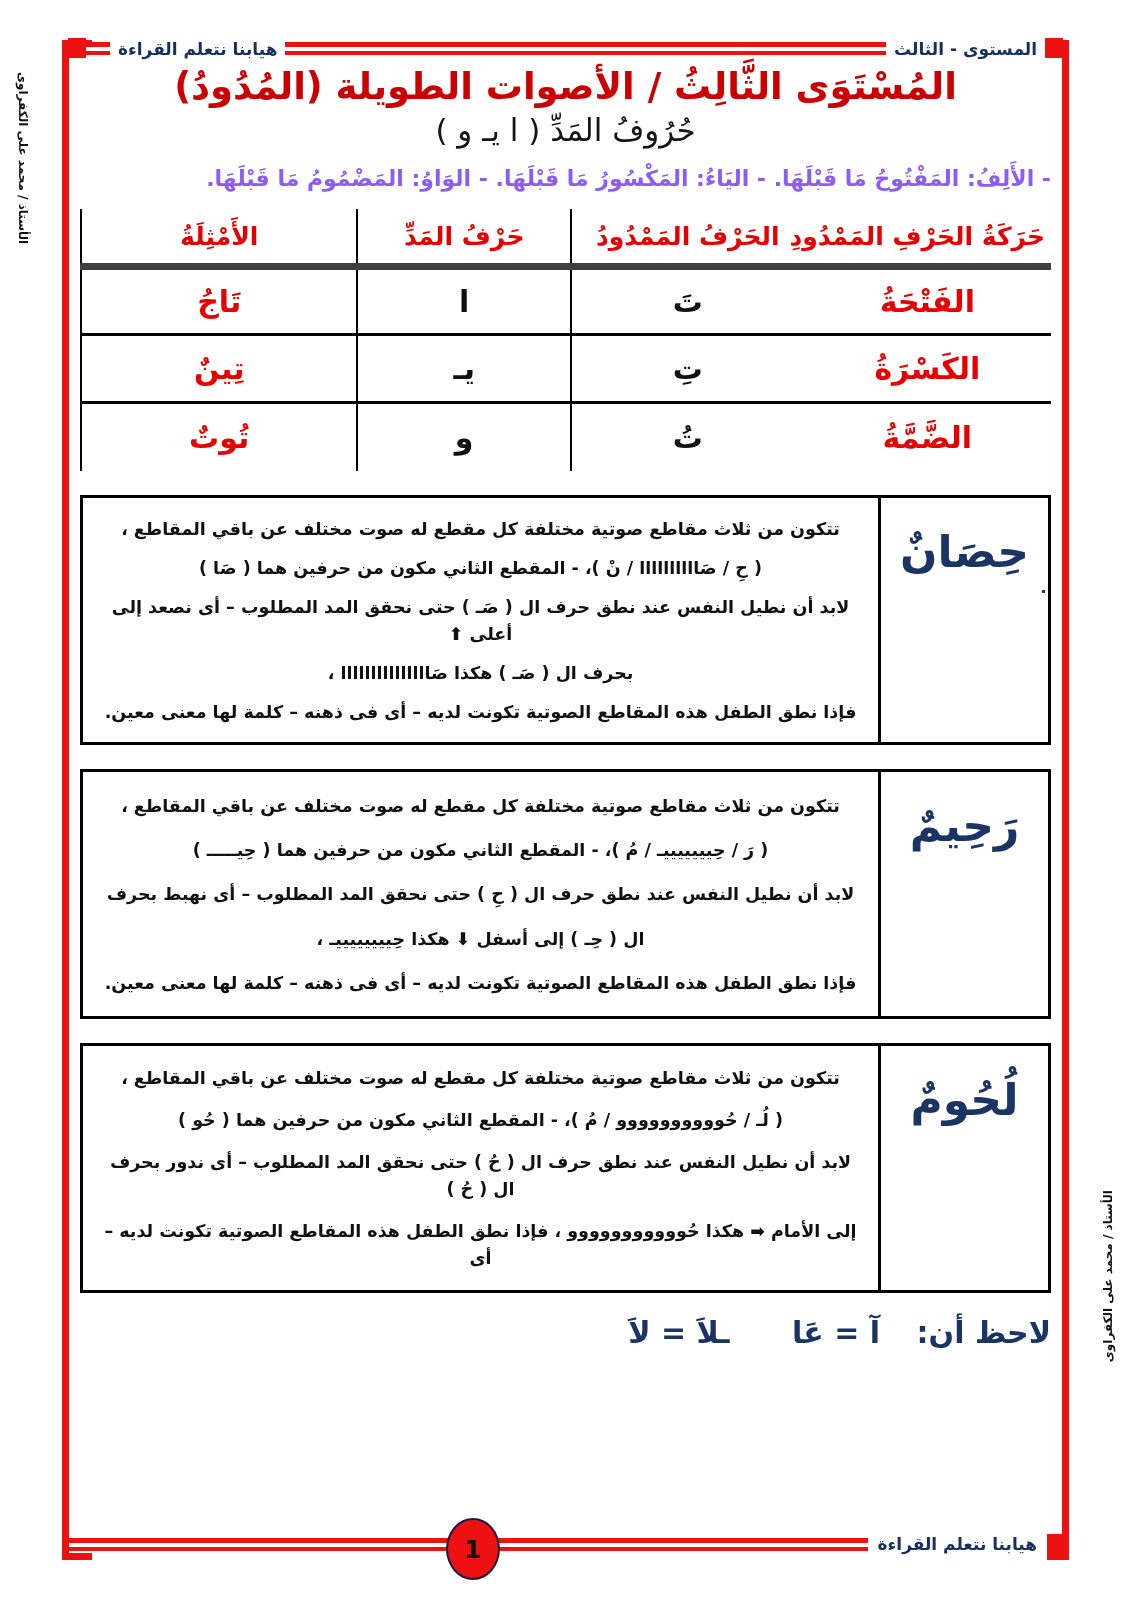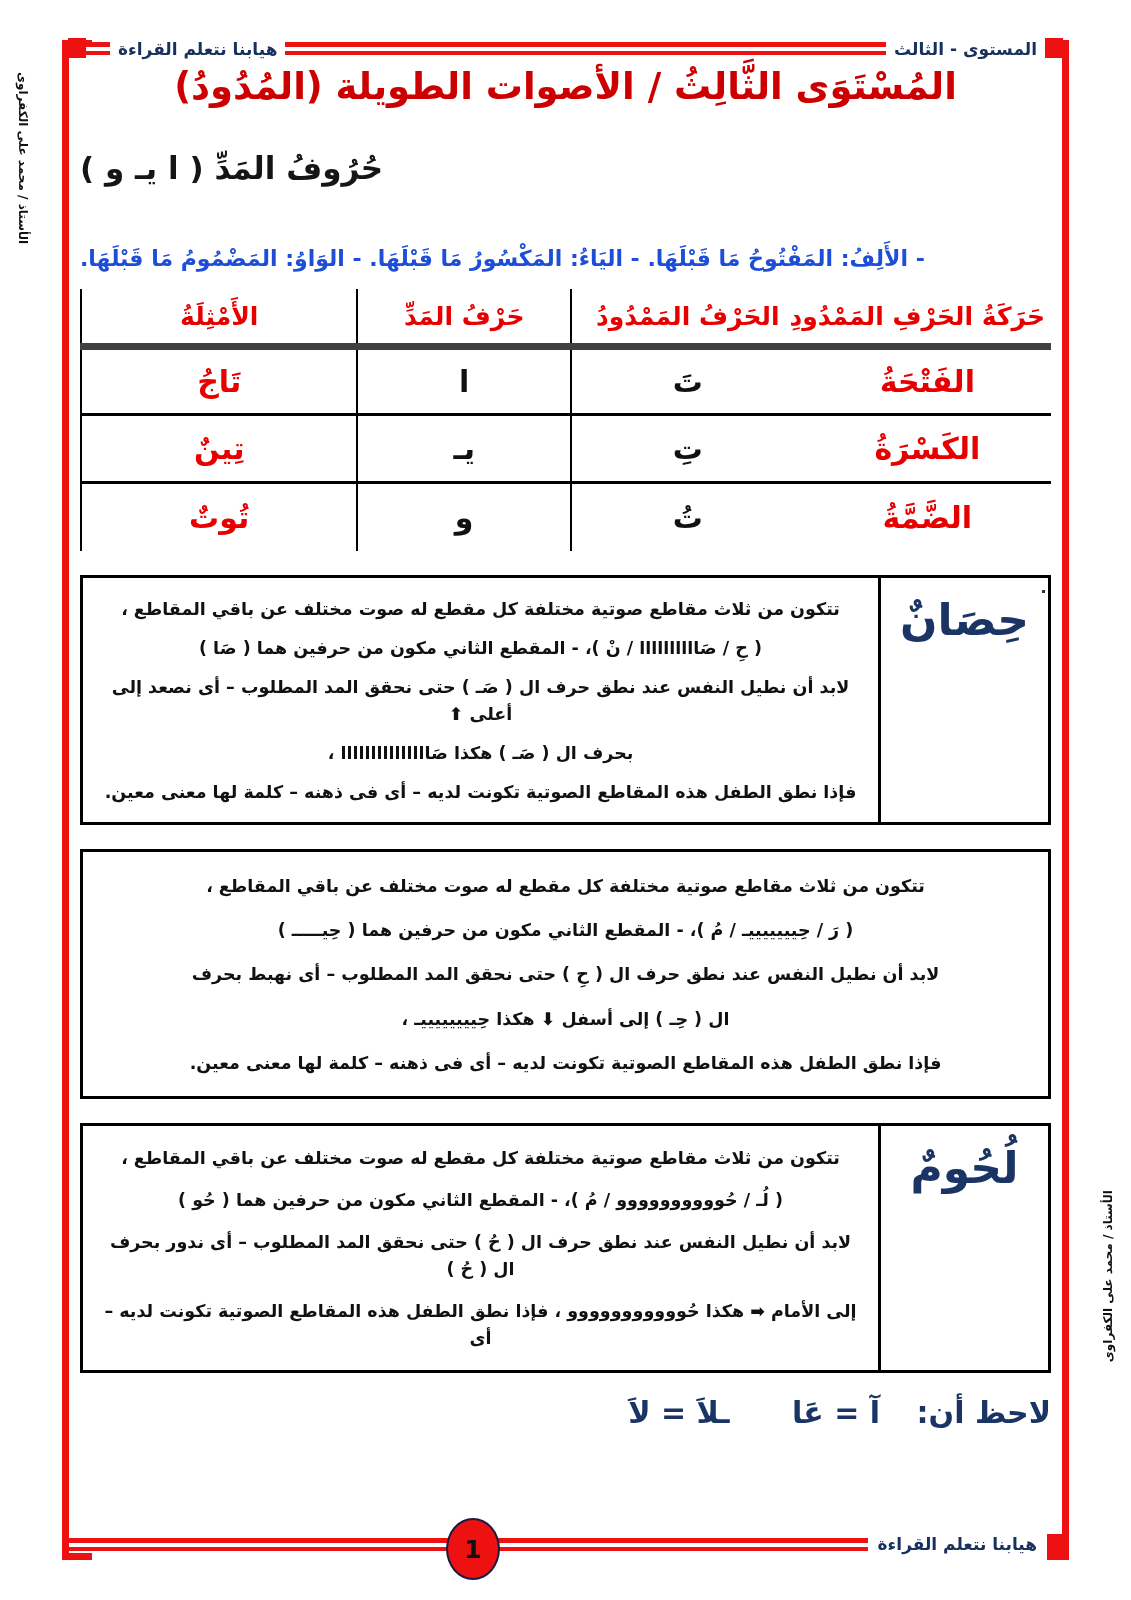--- a/index.html
+++ b/index.html
@@ -109,34 +109,33 @@
     text-align:center;
     font-size:37px;
     font-weight:bold;
     color:#cc0000;
     line-height:1.35;
     margin-top:6px;
     white-space:nowrap;
   }
 
   .sub-title {
-    text-align:left;
+    text-align:center;
     font-size:31px;
-    font-weight:bold;
+    font-weight:normal;
     color:#151515;
-    margin-top:38px;
     white-space:nowrap;
   }
 
   .definition-line {
-    text-align:left;
+    text-align:right;
     font-size:22px;
     font-weight:bold;
-    color:#1d4ed8;
-    margin-top:60px;
+    color:#8b5cf6;
+    margin-top:18px;
     white-space:nowrap;
   }
 
   
   table.mad-table {
     width:971px;
     margin-top:18px;
     border-collapse:collapse;
     table-layout:fixed;
   }
@@ -184,21 +183,21 @@
     border:3px solid #000000;
     margin-top:24px;
     min-height:250px;
   }
   .word-box .wb-label {
     flex:0 0 170px;
     border-left:3px solid #000000;
     display:flex;
     align-items:flex-start;
     justify-content:center;
-    padding-top:16px;
+    padding-top:28px;
   }
   .word-box .wb-label span {
     font-size:44px;
     font-weight:bold;
     color:#1a3464;
     white-space:nowrap;
   }
   .word-box .wb-body {
     flex:1 1 auto;
     padding:12px 14px 10px 14px;
@@ -358,20 +357,23 @@
       <div class="wb-body">
         <div class="wb-line">تتكون من ثلاث مقاطع صوتية مختلفة كل مقطع له صوت مختلف عن باقي المقاطع ،</div>
         <div class="wb-line">( حِ / صَاااااااااا / نْ )،  - المقطع الثاني مكون من حرفين هما ( صَا )</div>
         <div class="wb-line">لابد أن نطيل النفس عند نطق حرف ال ( صَـ ) حتى نحقق المد المطلوب – أى نصعد إلى أعلى ⬆</div>
         <div class="wb-line">بحرف ال ( صَـ ) هكذا صَااااااااااااااا ،</div>
         <div class="wb-line">فإذا نطق الطفل هذه المقاطع الصوتية تكونت لديه – أى فى ذهنه – كلمة لها معنى معين.</div>
       </div>
     </div>
 
     <div class="word-box">
+      <div class="wb-label">
+        <span>رَحِيمٌ</span>
+      </div>
       <div class="wb-body">
         <div class="wb-line">تتكون من ثلاث مقاطع صوتية مختلفة كل مقطع له صوت مختلف عن باقي المقاطع ،</div>
         <div class="wb-line">( رَ / حِيييييييـ / مُ )، - المقطع الثاني مكون من حرفين هما ( حِيـــــ )</div>
         <div class="wb-line">لابد أن نطيل النفس عند نطق حرف ال ( حِ ) حتى نحقق المد المطلوب – أى نهبط بحرف</div>
         <div class="wb-line">ال ( حِـ ) إلى أسفل ⬇ هكذا حِييييييييـ ،</div>
         <div class="wb-line">فإذا نطق الطفل هذه المقاطع الصوتية تكونت لديه – أى فى ذهنه – كلمة لها معنى معين.</div>
       </div>
     </div>
 
     <div class="word-box">

